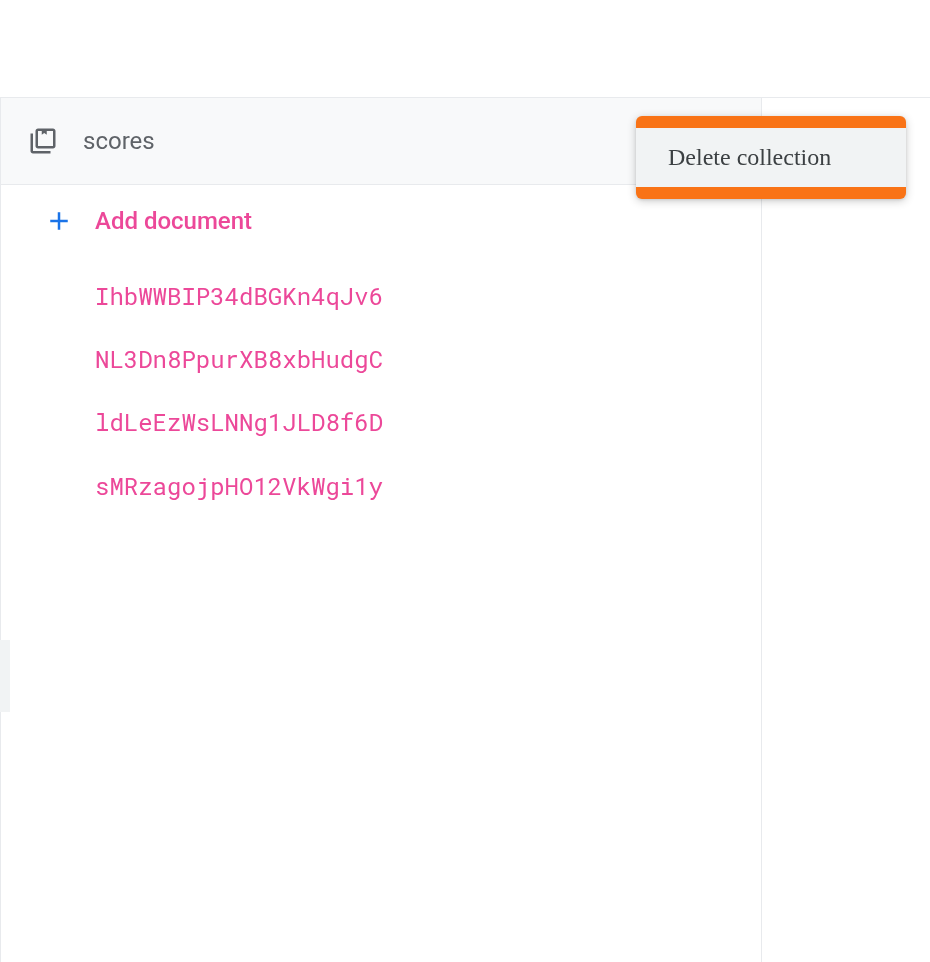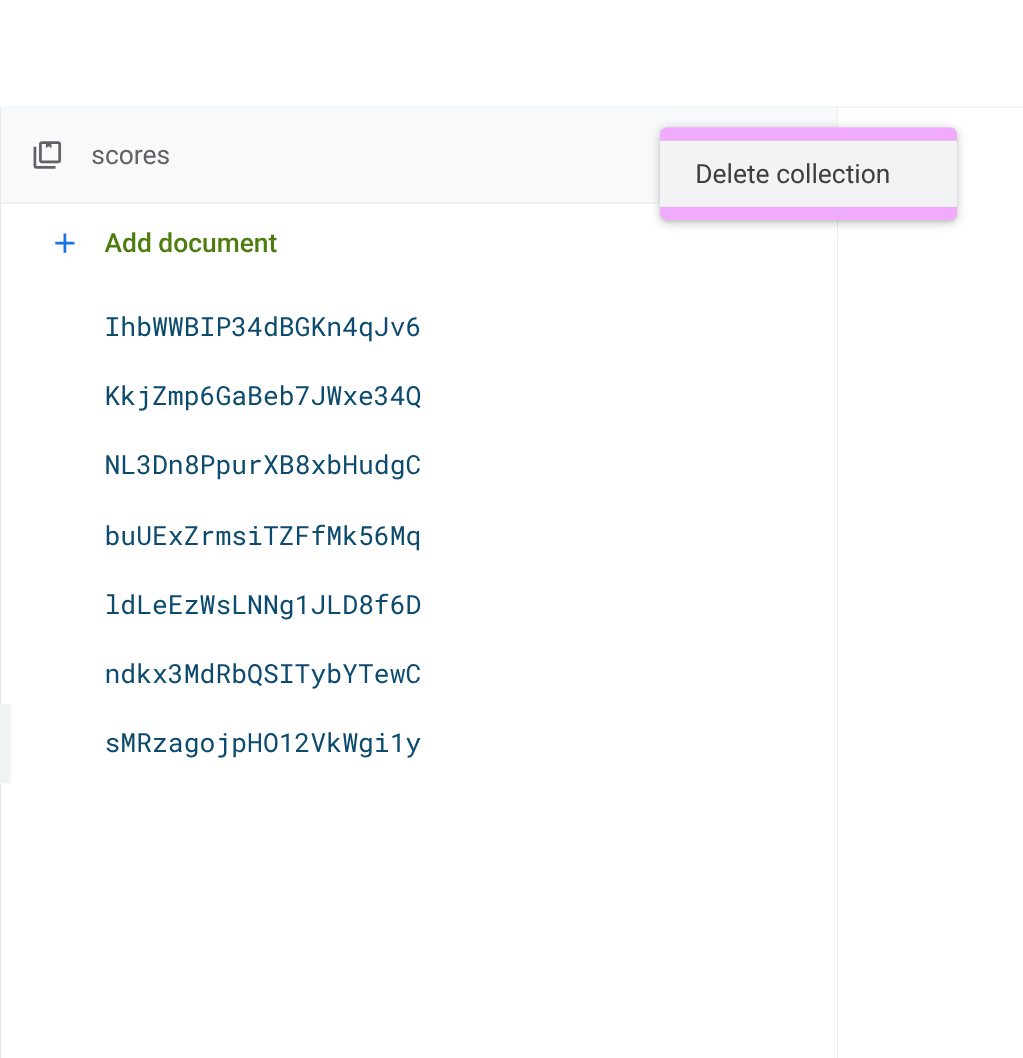--- a/index.html
+++ b/index.html
@@ -72,44 +72,45 @@
     .add-icon {
       width: 32px;
       height: 32px;
       display: flex;
       align-items: center;
       justify-content: center;
       margin-right: 20px;
     }
     .add-document-label {
       font-size: 24px;
-      color: #4d7c0f;
+      color: #ec4899;
       font-weight: 500;
     }
     .document-list {
       padding: 8px 0;
     }
     .document-item {
       padding: 16px 24px 16px 94px;
       font-family: 'Roboto Mono', monospace;
       font-size: 24px;
-      color: #0c4a6e;
+      color: #ec4899;
       cursor: pointer;
       line-height: 1.3;
     }
     .context-menu {
       position: absolute;
       top: 116px;
-      left: 600px;
-      background: #f0abfc;
+      left: 636px;
+      background: #f97316;
       border-radius: 6px;
       box-shadow: 0 2px 10px rgba(0,0,0,0.2), 0 1px 3px rgba(0,0,0,0.1);
       padding: 12px 0;
       z-index: 100;
       min-width: 270px;
+      font-family: Liberation Serif, serif;
     }
     .menu-item {
       padding: 16px 32px;
       font-size: 24px;
       color: #3c4043;
       cursor: pointer;
       background: #f1f3f4;
     }
     .right-panel {
       flex: 1;
@@ -155,25 +156,22 @@
       <span class="add-icon">
         <svg width="30" height="30" viewBox="0 0 24 24" fill="#1a73e8">
           <path d="M19 13h-6v6h-2v-6H5v-2h6V5h2v6h6v2z"></path>
         </svg>
       </span>
       <span class="add-document-label">Add document</span>
     </div>
 
     <div class="document-list">
       <div class="document-item">IhbWWBIP34dBGKn4qJv6</div>
-      <div class="document-item">KkjZmp6GaBeb7JWxe34Q</div>
       <div class="document-item">NL3Dn8PpurXB8xbHudgC</div>
-      <div class="document-item">buUExZrmsiTZFfMk56Mq</div>
       <div class="document-item">ldLeEzWsLNNg1JLD8f6D</div>
-      <div class="document-item">ndkx3MdRbQSITybYTewC</div>
       <div class="document-item">sMRzagojpHO12VkWgi1y</div>
     </div>
   </div>
 
   <div class="right-panel"></div>
 </div>
 
 <div class="context-menu">
   <div class="menu-item">Delete collection</div>
 </div>

